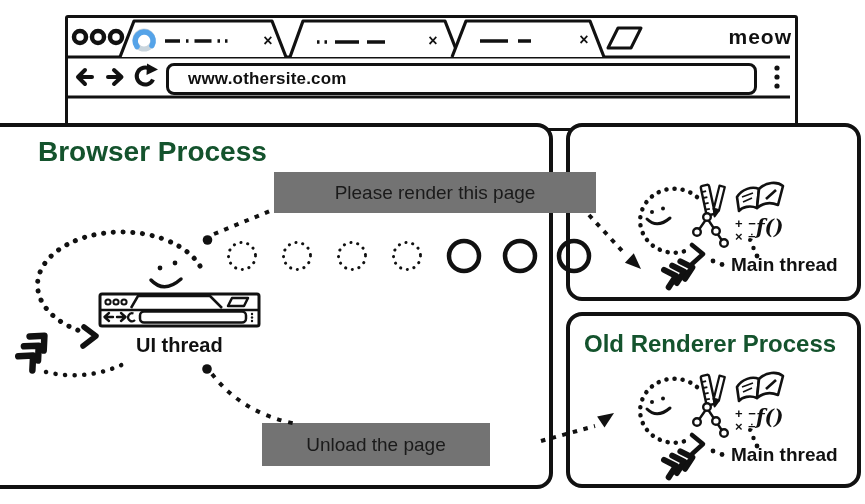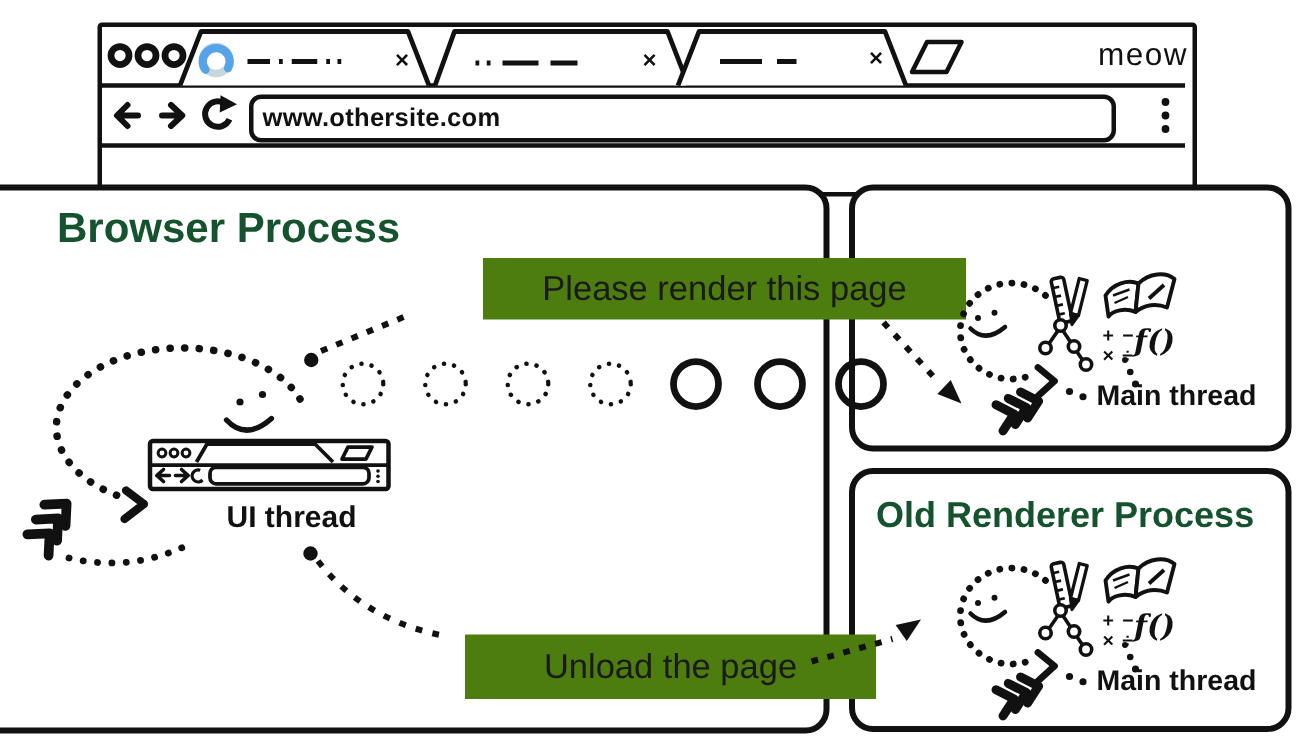--- a/index.html
+++ b/index.html
@@ -10,50 +10,50 @@
   }
   .abs{position:absolute;}
   
   .window{
     left:65px;top:15px;width:727px;height:110px;
     border:3px solid #111;border-radius:3px;background:#fff;z-index:1;
   }
   .urlbar{
     left:166px;top:63px;width:566px;height:26px;
     border:3px solid #111;border-radius:8px;background:#fff;z-index:6;
-    font-size:17px;font-weight:600;line-height:26px;padding-left:6px;
+    font-size:17px;font-weight:600;line-height:26px;padding-left:19px;
     letter-spacing:.2px;color:#111;box-sizing:content-box;
   }
   .brand{
     left:726px;top:25px;width:66px;text-align:right;z-index:6;
-    font-size:21px;font-weight:400;letter-spacing:1px;color:#111;
+    font-size:21px;font-weight:700;letter-spacing:1px;color:#111;
   }
   .tab-close{
     z-index:6;font-size:16px;font-weight:700;color:#111;width:14px;height:16px;
     text-align:center;line-height:16px;cursor:default;
   }
   
   .proc-box{
     border:4px solid #111;border-radius:16px;background:#fff;z-index:2;
   }
   .box-browser{left:-18px;top:123px;width:563px;height:358px;}
   .box-new{left:566px;top:123px;width:287px;height:170px;}
   .box-old{left:566px;top:312px;width:287px;height:168px;}
   .proc-title{z-index:5;font-weight:700;color:#14532d;white-space:nowrap;}
   .title-browser{left:38px;top:136px;font-size:28px;}
   .title-new{left:584px;top:141px;font-size:24px;}
   .title-old{left:584px;top:330px;font-size:24px;text-align:center;}
   .msg-label{
-    z-index:3;background:#4d7c0f;color:#1a1a1a;font-size:23px;
-    display:flex;align-items:center;justify-content:center;white-space:nowrap;margin-left:48px;
+    z-index:3;background:#737373;color:#1a1a1a;font-size:19px;
+    display:flex;align-items:center;justify-content:center;white-space:nowrap;
   }
   .msg-render{left:274px;top:172px;width:322px;height:41px;}
-  .msg-unload{left:262px;top:423px;width:274px;height:43px;}
+  .msg-unload{left:262px;top:423px;width:228px;height:43px;}
   .thread-label{z-index:5;font-size:20px;font-weight:700;color:#111;white-space:nowrap;}
-  .lbl-ui{left:151px;top:334px;}
+  .lbl-ui{left:136px;top:334px;}
   .lbl-main-new{left:731px;top:254px;font-size:19px;}
   .lbl-main-old{left:731px;top:444px;font-size:19px;}
   svg.overlay{position:absolute;left:0;top:0;z-index:4;pointer-events:none;}
 </style>
 </head>
 <body>
 
 <div class="stage">
 
   <div class="abs window"></div>

